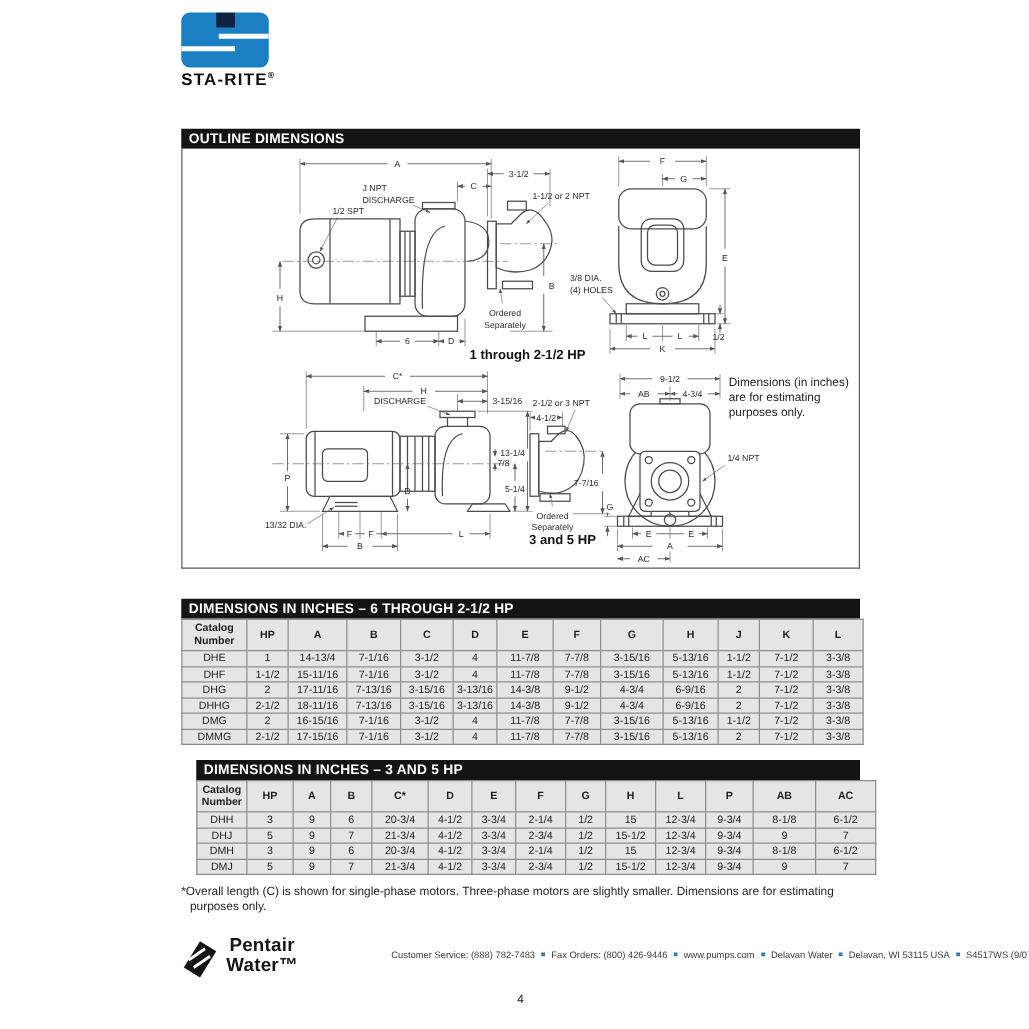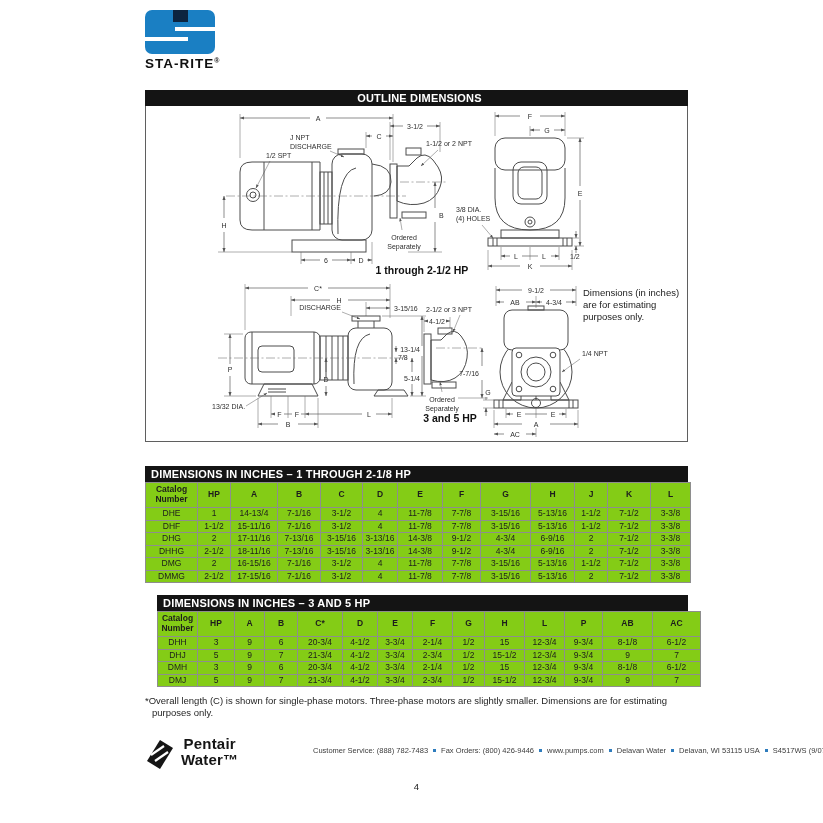--- a/index.html
+++ b/index.html
@@ -17,27 +17,27 @@
   .logo-text sup{font-size:7px;letter-spacing:0;}
 
   
   .banner{margin-top:9px;height:34px;background:#141414;color:#fff;line-height:34px;white-space:nowrap;}
   .banner span{display:inline-block;transform:scale(0.94,1.06);transform-origin:0 50%;
                padding-left:14px;font-weight:bold;font-size:25px;letter-spacing:0px;}
 
   
   .bar{background:#141414;color:#fff;font-weight:bold;font-size:11px;line-height:16px;height:16px;
        padding-left:6px;letter-spacing:0.2px;}
-  .outline-wrap{margin-top:19px;text-align:center;}
+  .outline-wrap{margin-top:32px;}
   .outline-box{border:1px solid #5f5f5f;border-top:none;height:335px;background:#fff;padding-left:24px;}
 
   
   .tbl-wrap{margin-top:24px;}
   .tbl-wrap2{margin-top:12px;padding-left:12px;}
-  table{border-collapse:collapse;table-layout:fixed;width:543px;background:#84cc16;}
+  table{border-collapse:collapse;table-layout:fixed;width:543px;background:#e5e5e5;}
   table{border:1.5px solid #6d6d6d;}
   th,td{border:1px solid #8e8e8e;text-align:center;color:#1d1d1d;overflow:hidden;}
   th{font-size:8.5px;font-weight:bold;padding:1px 1px;line-height:1.15;height:22px;}
   td{font-size:8.5px;padding:0 1px;height:11.5px;line-height:11.5px;white-space:nowrap;}
 
   .footnote{margin-top:8px;font-size:9.5px;color:#1f1f1f;line-height:1.25;width:530px;
             padding-left:7px;text-indent:-7px;}
 
   
   .footer{margin-top:17px;display:flex;align-items:flex-start;text-align:center;}
@@ -358,21 +358,21 @@
           <text class="dcap" x="280" y="316" text-anchor="middle">3 and 5 HP</text>
 
           <text class="dnote" x="413" y="190">Dimensions (in inches)</text>
           <text class="dnote" x="413" y="202">are for estimating</text>
           <text class="dnote" x="413" y="214">purposes only.</text>
         </svg>
       </div>
     </div>
 
     <div class="tbl-wrap">
-      <div class="bar">DIMENSIONS IN INCHES – 1 THROUGH 2-1/8 HP</div>
+      <div class="bar">DIMENSIONS IN INCHES – 6 THROUGH 2-1/2 HP</div>
       <table>
         <colgroup>
             <col style="width: 52px;">
             <col style="width: 33px;">
             <col style="width: 47px;">
             <col style="width: 43px;">
             <col style="width: 42px;">
             <col style="width: 35px;">
             <col style="width: 45px;">
             <col style="width: 38px;">

